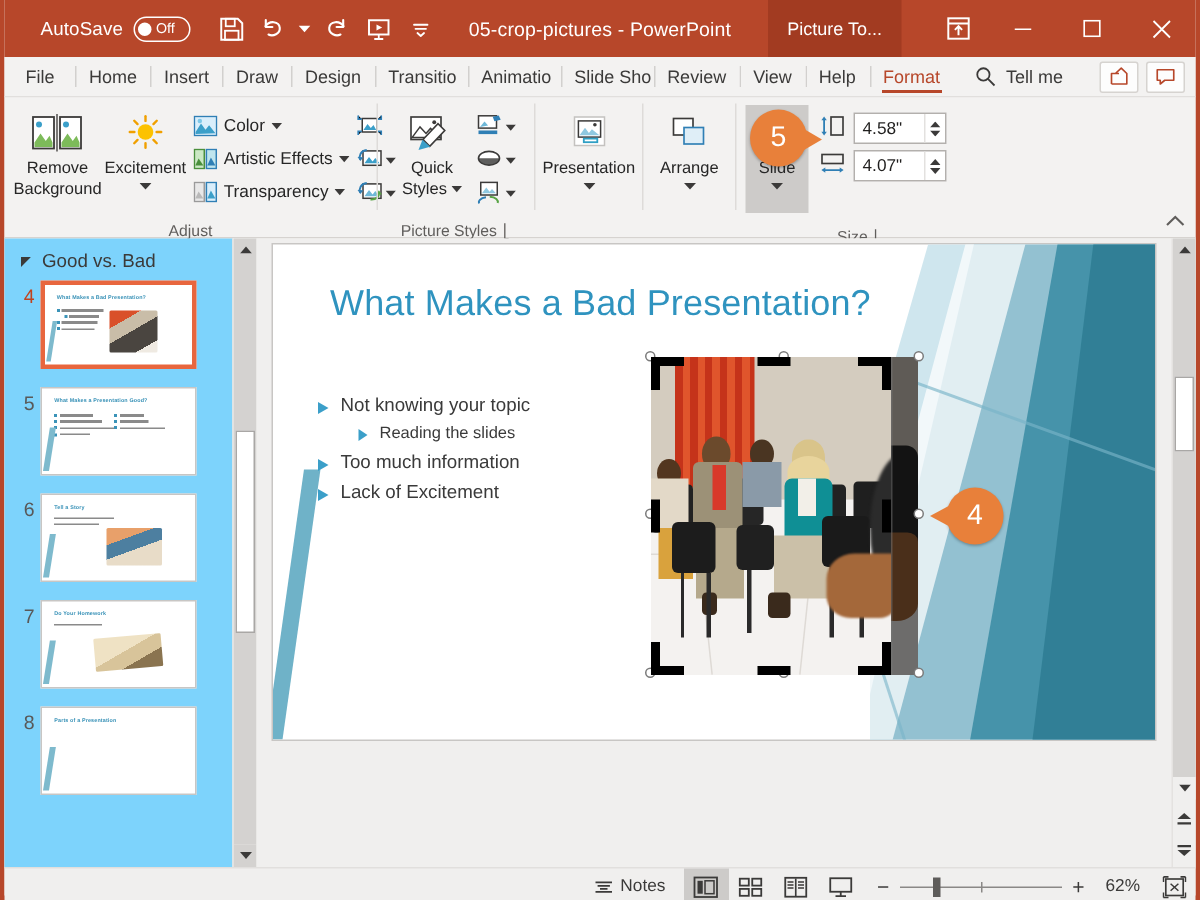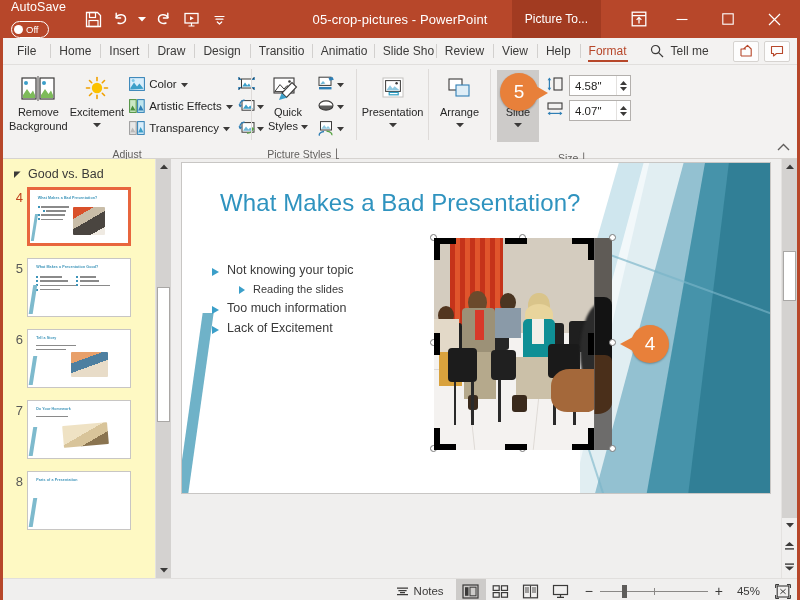--- a/index.html
+++ b/index.html
@@ -13,21 +13,21 @@
   }
   #app { position: relative; width: 800px; height: 600px; background: #f3f2f1;
          border-left: 3px solid #b7472a; border-right: 3px solid #b7472a;
          border-bottom: 3px solid #b7472a; }
 
   
   .titlebar {
     height: 38px; background: #b7472a; display: flex; align-items: center;
     color: #fff; position: relative;
   }
-  .autosave-wrap { display: flex; margin-left: 8px; gap: 7px; flex-direction: column; }
+  .autosave-wrap { display: flex; align-items: center; margin-left: 24px; gap: 7px; }
   .autosave-label { font-size: 12.5px; color: #fff; letter-spacing: .1px; }
   .toggle {
     width: 38px; height: 17px; border: 1.4px solid #fff; border-radius: 9px;
     display: flex; align-items: center; padding: 0 2px; gap: 3px;
   }
   .toggle .knob { width: 9px; height: 9px; border-radius: 50%; background: #fff; flex: none; }
   .toggle .st { font-size: 9.5px; color: #fff; }
   .qat { display: flex; align-items: center; margin-left: 14px; gap: 2px; }
   .qat-btn {
     width: 26px; height: 26px; display: flex; align-items: center; justify-content: center;
@@ -110,21 +110,21 @@
   }
   .spin .arrows { margin-left: auto; width: 14px; height: 19px; display: flex;
     flex-direction: column; align-items: center; justify-content: center; gap: 2px;
     border-left: 1px solid #e3e1df; }
   .collapse-ribbon { position: absolute; right: 7px; bottom: 3px; color: #605e5c; }
 
   
   .workspace { height: 419px; display: flex; background: #f0efee; position: relative; }
 
   
-  .thumbpane { width: 152px; background: #fef9c3; position: relative; padding-top: 6px; }
+  .thumbpane { width: 152px; background: #7dd3fc; position: relative; padding-top: 6px; }
   .section-head { display: flex; align-items: center; gap: 6px; padding: 2px 0 6px 10px; font-size: 12.5px; color: #3b3a39; }
   .thumblist { padding-left: 6px; }
   .thumbrow { display: flex; align-items: flex-start; margin-bottom: 12px; }
   .thumbnum { width: 18px; text-align: right; font-size: 13px; color: #595959; padding-right: 4px; padding-top: 3px; }
   .thumb {
     width: 104px; height: 59px; background: #fff; border: 1px solid #c8c6c4; position: relative; overflow: hidden;
   }
   .thumbrow.current .thumb { border: 3px solid #e8663e; width: 104px; height: 59px; }
   .thumbrow.current .thumbnum { color: #c0431e; }
   .thumb-title { position: absolute; left: 8%; top: 11%; font-size: 3.6px; color: #3b93b8;
@@ -1005,21 +1005,21 @@
           </svg>
       </div>
       <div class="zoomctl">
         <span style="font-size:14px">−</span>
         <span class="zslider">
           <span class="line"></span>
           <span class="mid"></span>
           <span class="knob"></span>
         </span>
         <span style="font-size:14px">+</span>
-        <span class="zoompct">45%</span>
+        <span class="zoompct">62%</span>
       </div>
       <div class="fitbtn">
         <svg width="16" height="15" viewBox="0 0 16 15">
             <rect x="2.2" y="2" width="11.6" height="11" fill="none" stroke="#3b3a39" stroke-width="1.1"></rect>
             <path d="M5.4 5.2 L10.6 9.8 M10.6 5.2 L5.4 9.8" stroke="#3b3a39" stroke-width="1"></path>
             <path d="M0.6 0.6 L4 0.6 M0.6 0.6 L0.6 4 M15.4 0.6 L12 0.6 M15.4 0.6 L15.4 4 M0.6 14.4 L4 14.4 M0.6 14.4 L0.6 11 M15.4 14.4 L12 14.4 M15.4 14.4 L15.4 11" stroke="#3b3a39" stroke-width="1.1"></path>
           </svg>
       </div>
     </div>
   </div>

